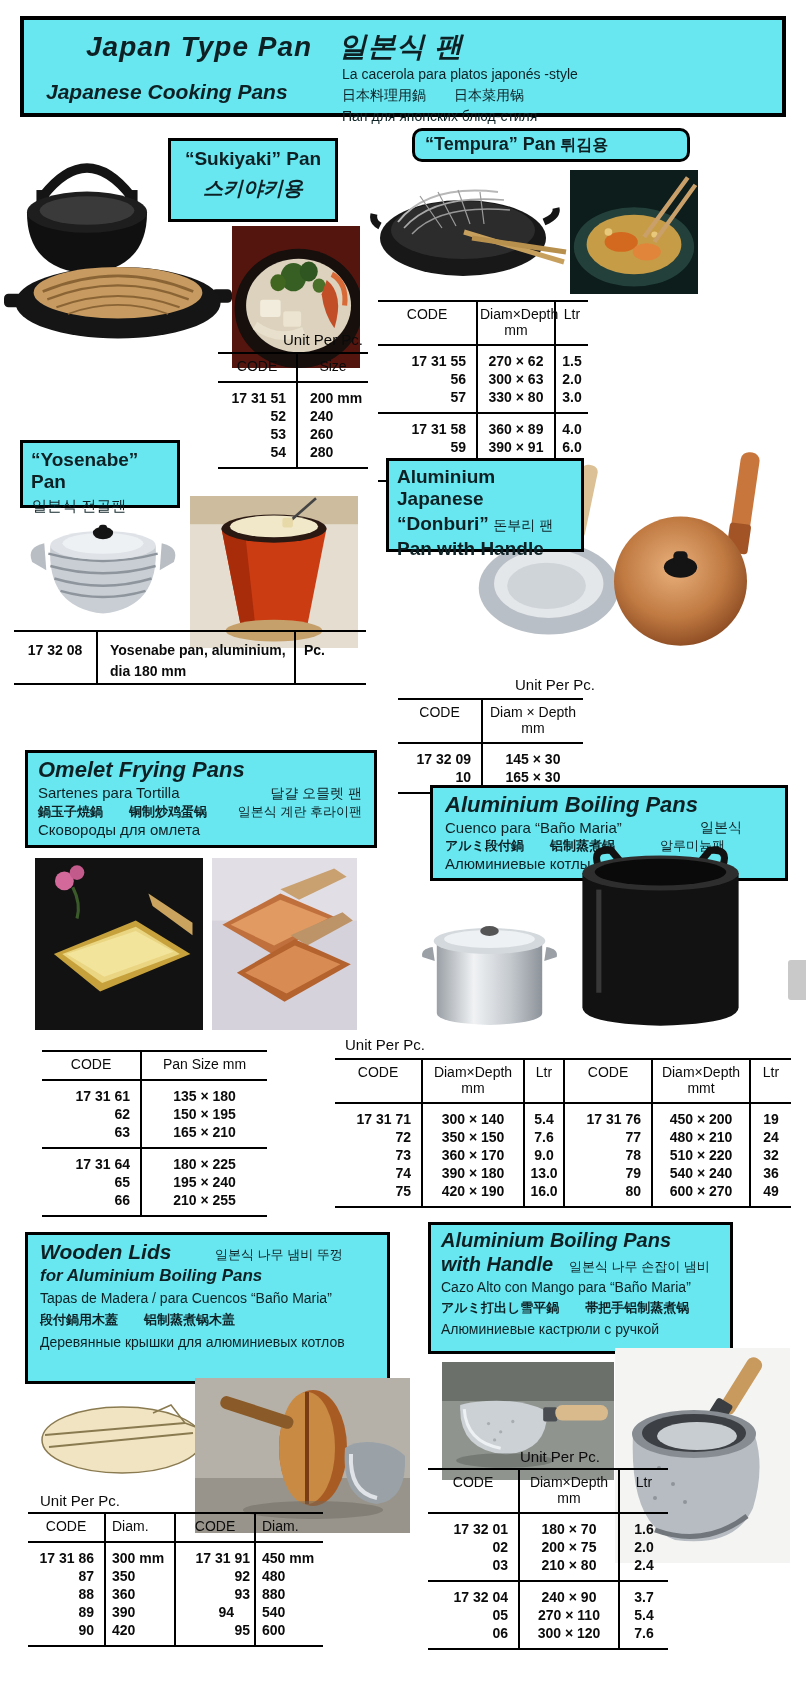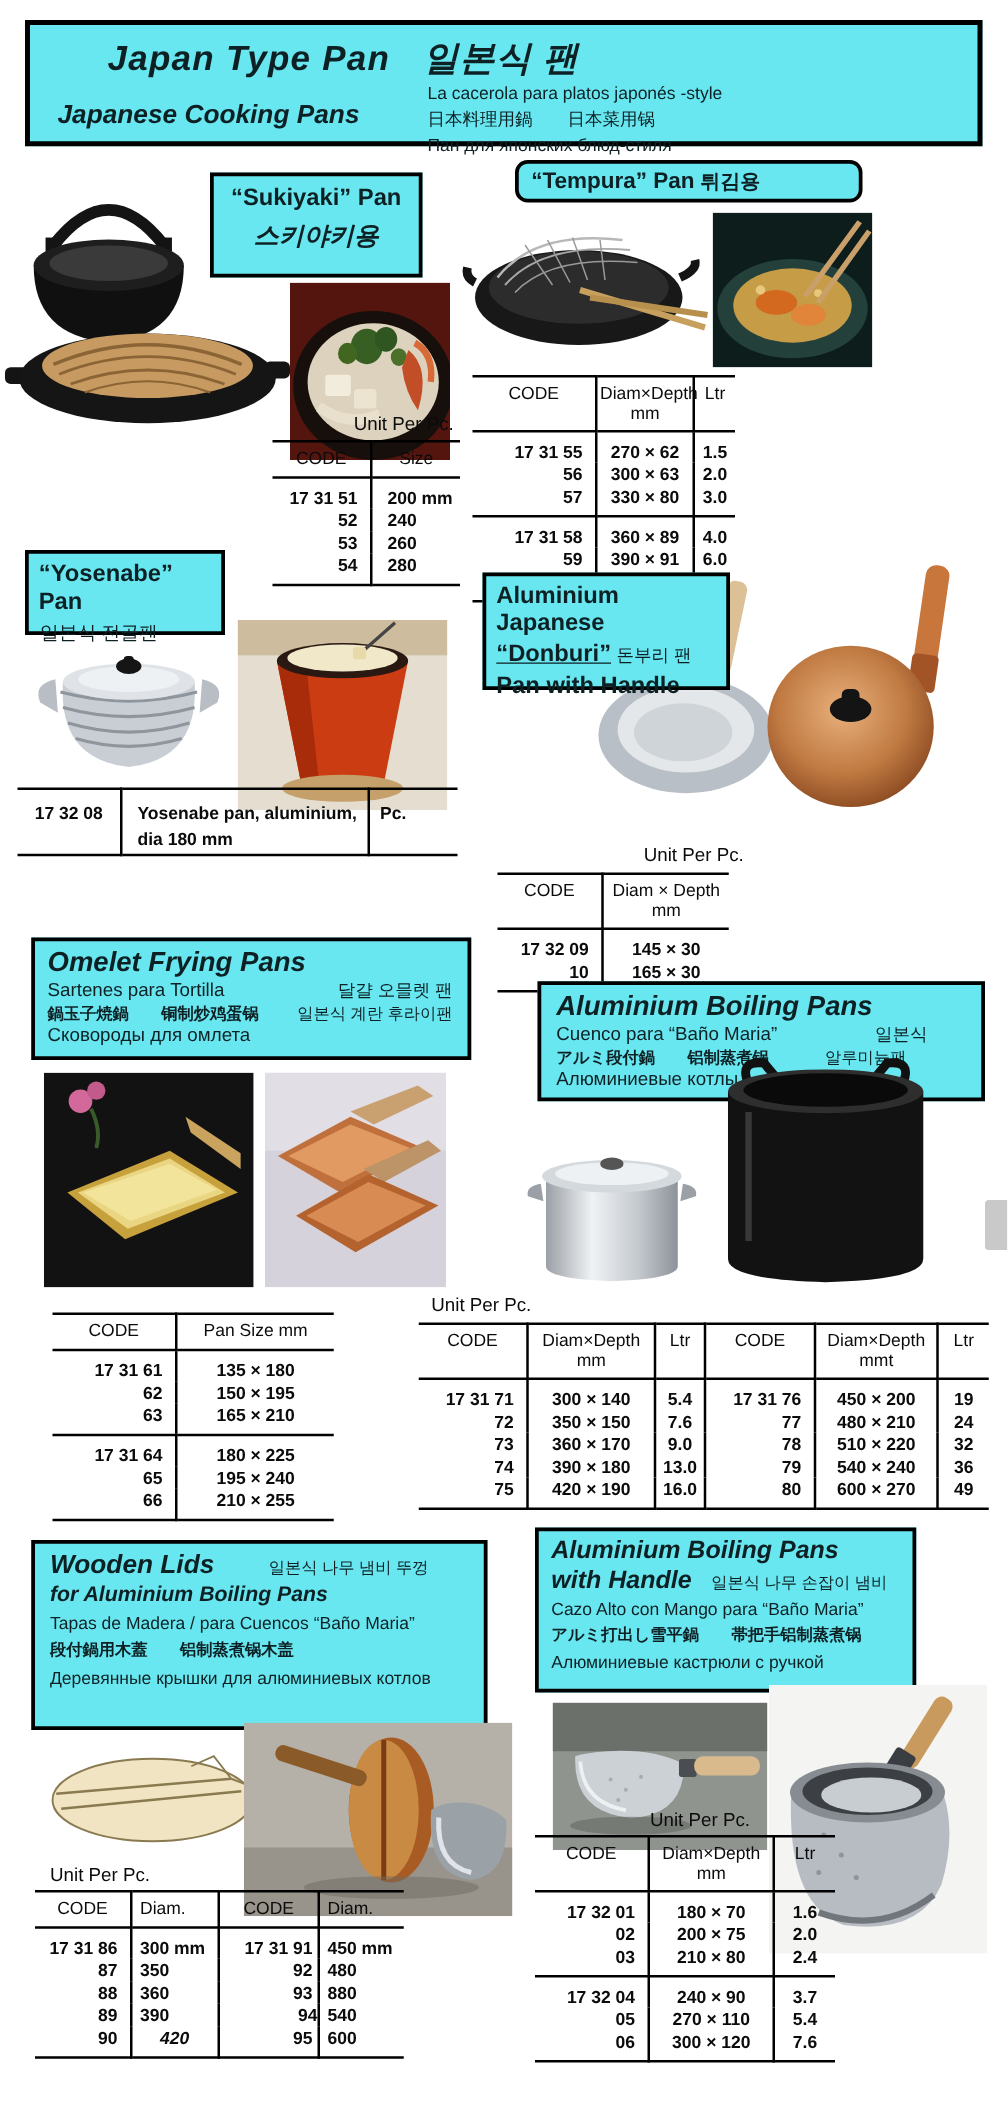--- a/index.html
+++ b/index.html
@@ -220,21 +220,21 @@
       <rect x="118" y="0" width="16" height="78" rx="7" fill="#c9763c" transform="rotate(8 126 40)"></rect>
       <rect x="112" y="62" width="18" height="26" rx="3" fill="#a35426" transform="rotate(8 121 75)"></rect>
       <circle cx="72" cy="112" r="56" fill="url(#copg)"></circle>
       <ellipse cx="72" cy="100" rx="14" ry="9" fill="#141414"></ellipse>
       <rect x="66" y="86" width="12" height="12" rx="4" fill="#141414"></rect>
     </svg>
   </div>
   <div class="box" style="left:386px;top:458px;width:198px;height:94px;">
     <div style="font:700 19px 'Liberation Sans',sans-serif;padding:5px 0 0 8px;">Aluminium Japanese</div>
     <div style="padding:3px 0 0 8px;">
-      <span style="font:700 19px 'Liberation Sans',sans-serif;text-decoration:underline;">“Donburi”</span>
+      <span style="font:700 19px 'Liberation Sans',sans-serif;">“Donburi”</span>
       <span style="font:400 14px 'Liberation Sans',sans-serif;">돈부리 팬</span>
     </div>
     <div style="font:700 19px 'Liberation Sans',sans-serif;padding:3px 0 0 8px;">Pan with Handle</div>
   </div>
   <div class="unit" style="left:472px;top:676px;width:123px;text-align:right;">Unit Per Pc.</div>
   <div class="tbl" style="left:398px;top:698px;width:185px;grid-template-columns:85px 100px;">
     <span class="c th tt hb vr">CODE</span>
     <span class="c th tt hb">Diam × Depth
 mm</span>
     <span class="c code vr pt">17 32 09</span>
@@ -432,25 +432,25 @@
     <span class="c code vr" style="padding-right:4px;">92</span>
     <span class="c lft" style="padding-left:6px;">480</span>
 
     <span class="c code vr">88</span>
     <span class="c lft vr" style="padding-left:6px;">360</span>
     <span class="c code vr" style="padding-right:4px;">93</span>
     <span class="c lft" style="padding-left:6px;">880</span>
 
     <span class="c code vr">89</span>
     <span class="c lft vr" style="padding-left:6px;">390</span>
-    <span class="c code vr" style="padding-right:0;">94</span>
+    <span class="c code vr" style="padding-right:20px;">94</span>
     <span class="c lft" style="padding-left:6px;">540</span>
 
     <span class="c code vr pb bb">90</span>
-    <span class="c lft vr pb bb" style="padding-left:22px;font-style:italic;">420</span>
+    <span class="c lft vr pb bb" style="padding-left:6px;">420</span>
     <span class="c code vr pb bb" style="padding-right:4px;">95</span>
     <span class="c lft pb bb" style="padding-left:6px;">600</span>
   </div>
 
   <div class="box" style="left:428px;top:1222px;width:305px;height:132px;">
     <div style="font:italic 700 20px 'Liberation Sans',sans-serif;padding:4px 0 0 10px;">Aluminium Boiling Pans</div>
     <div style="display:flex;align-items:baseline;padding:1px 0 0 10px;">
       <span style="font:italic 700 20px 'Liberation Sans',sans-serif;width:128px;">with Handle</span>
       <span style="font:400 13px 'Liberation Sans',sans-serif;">일본식 나무 손잡이 냄비</span>
     </div>

